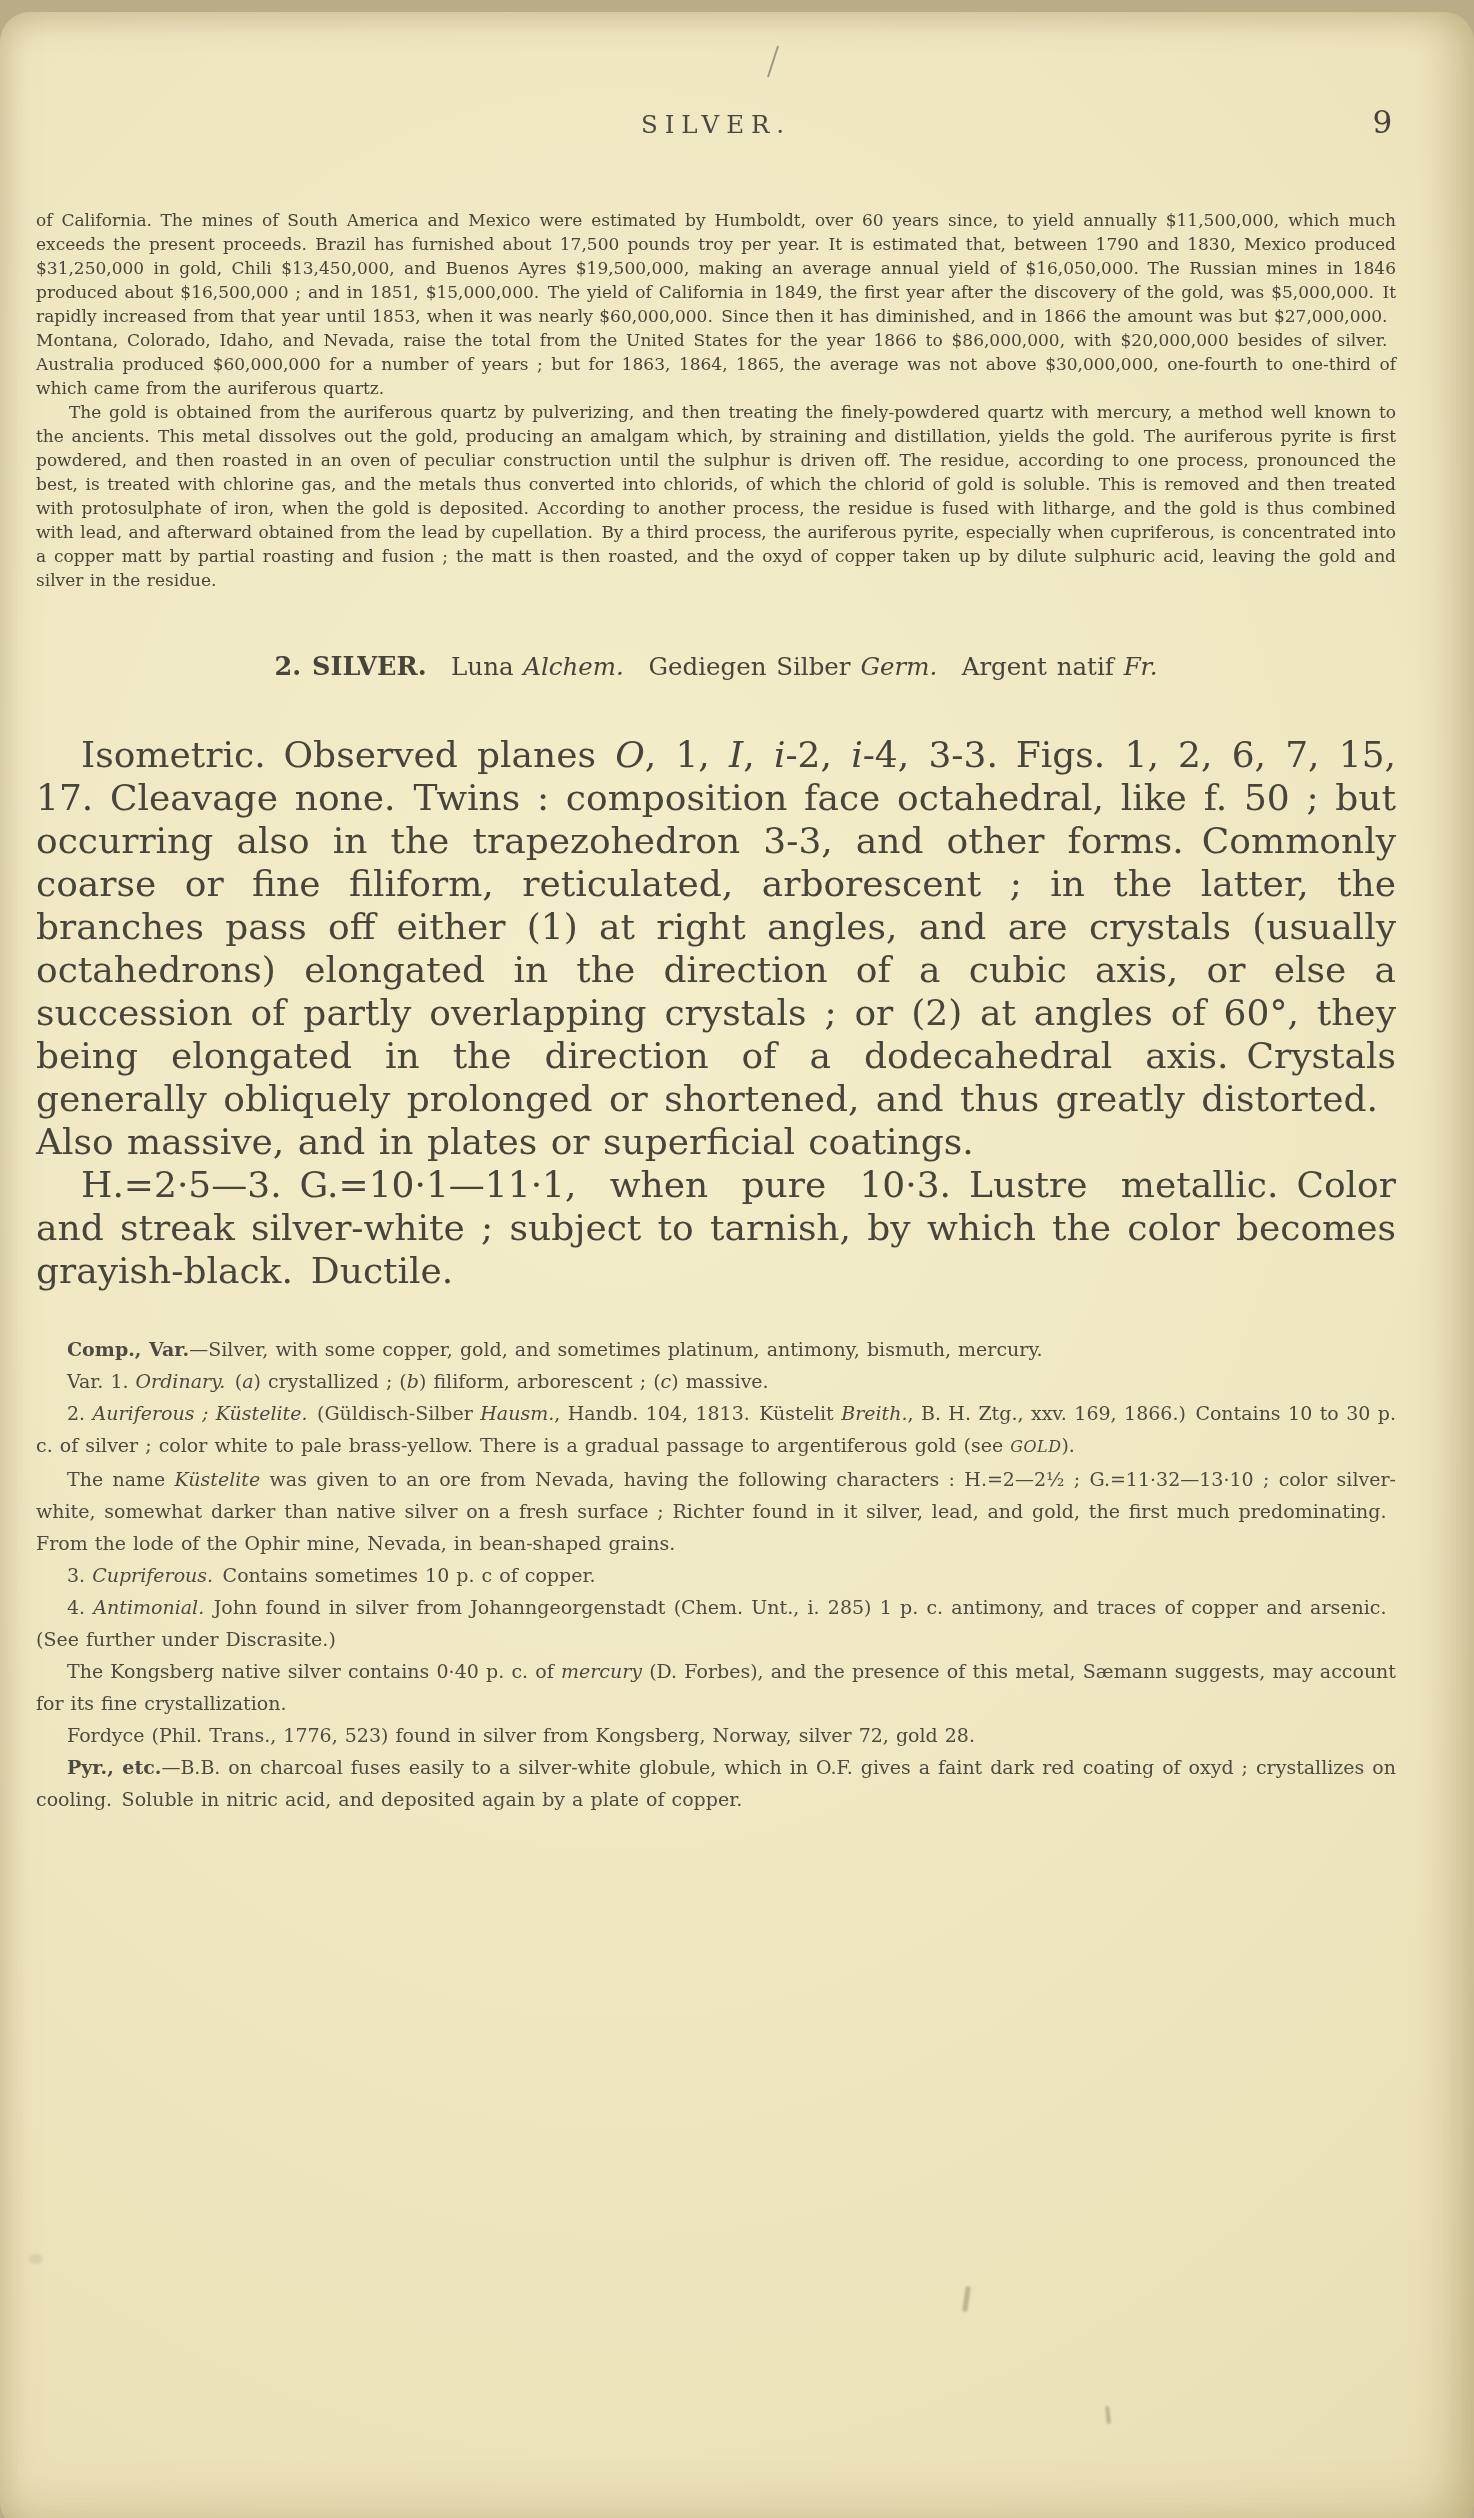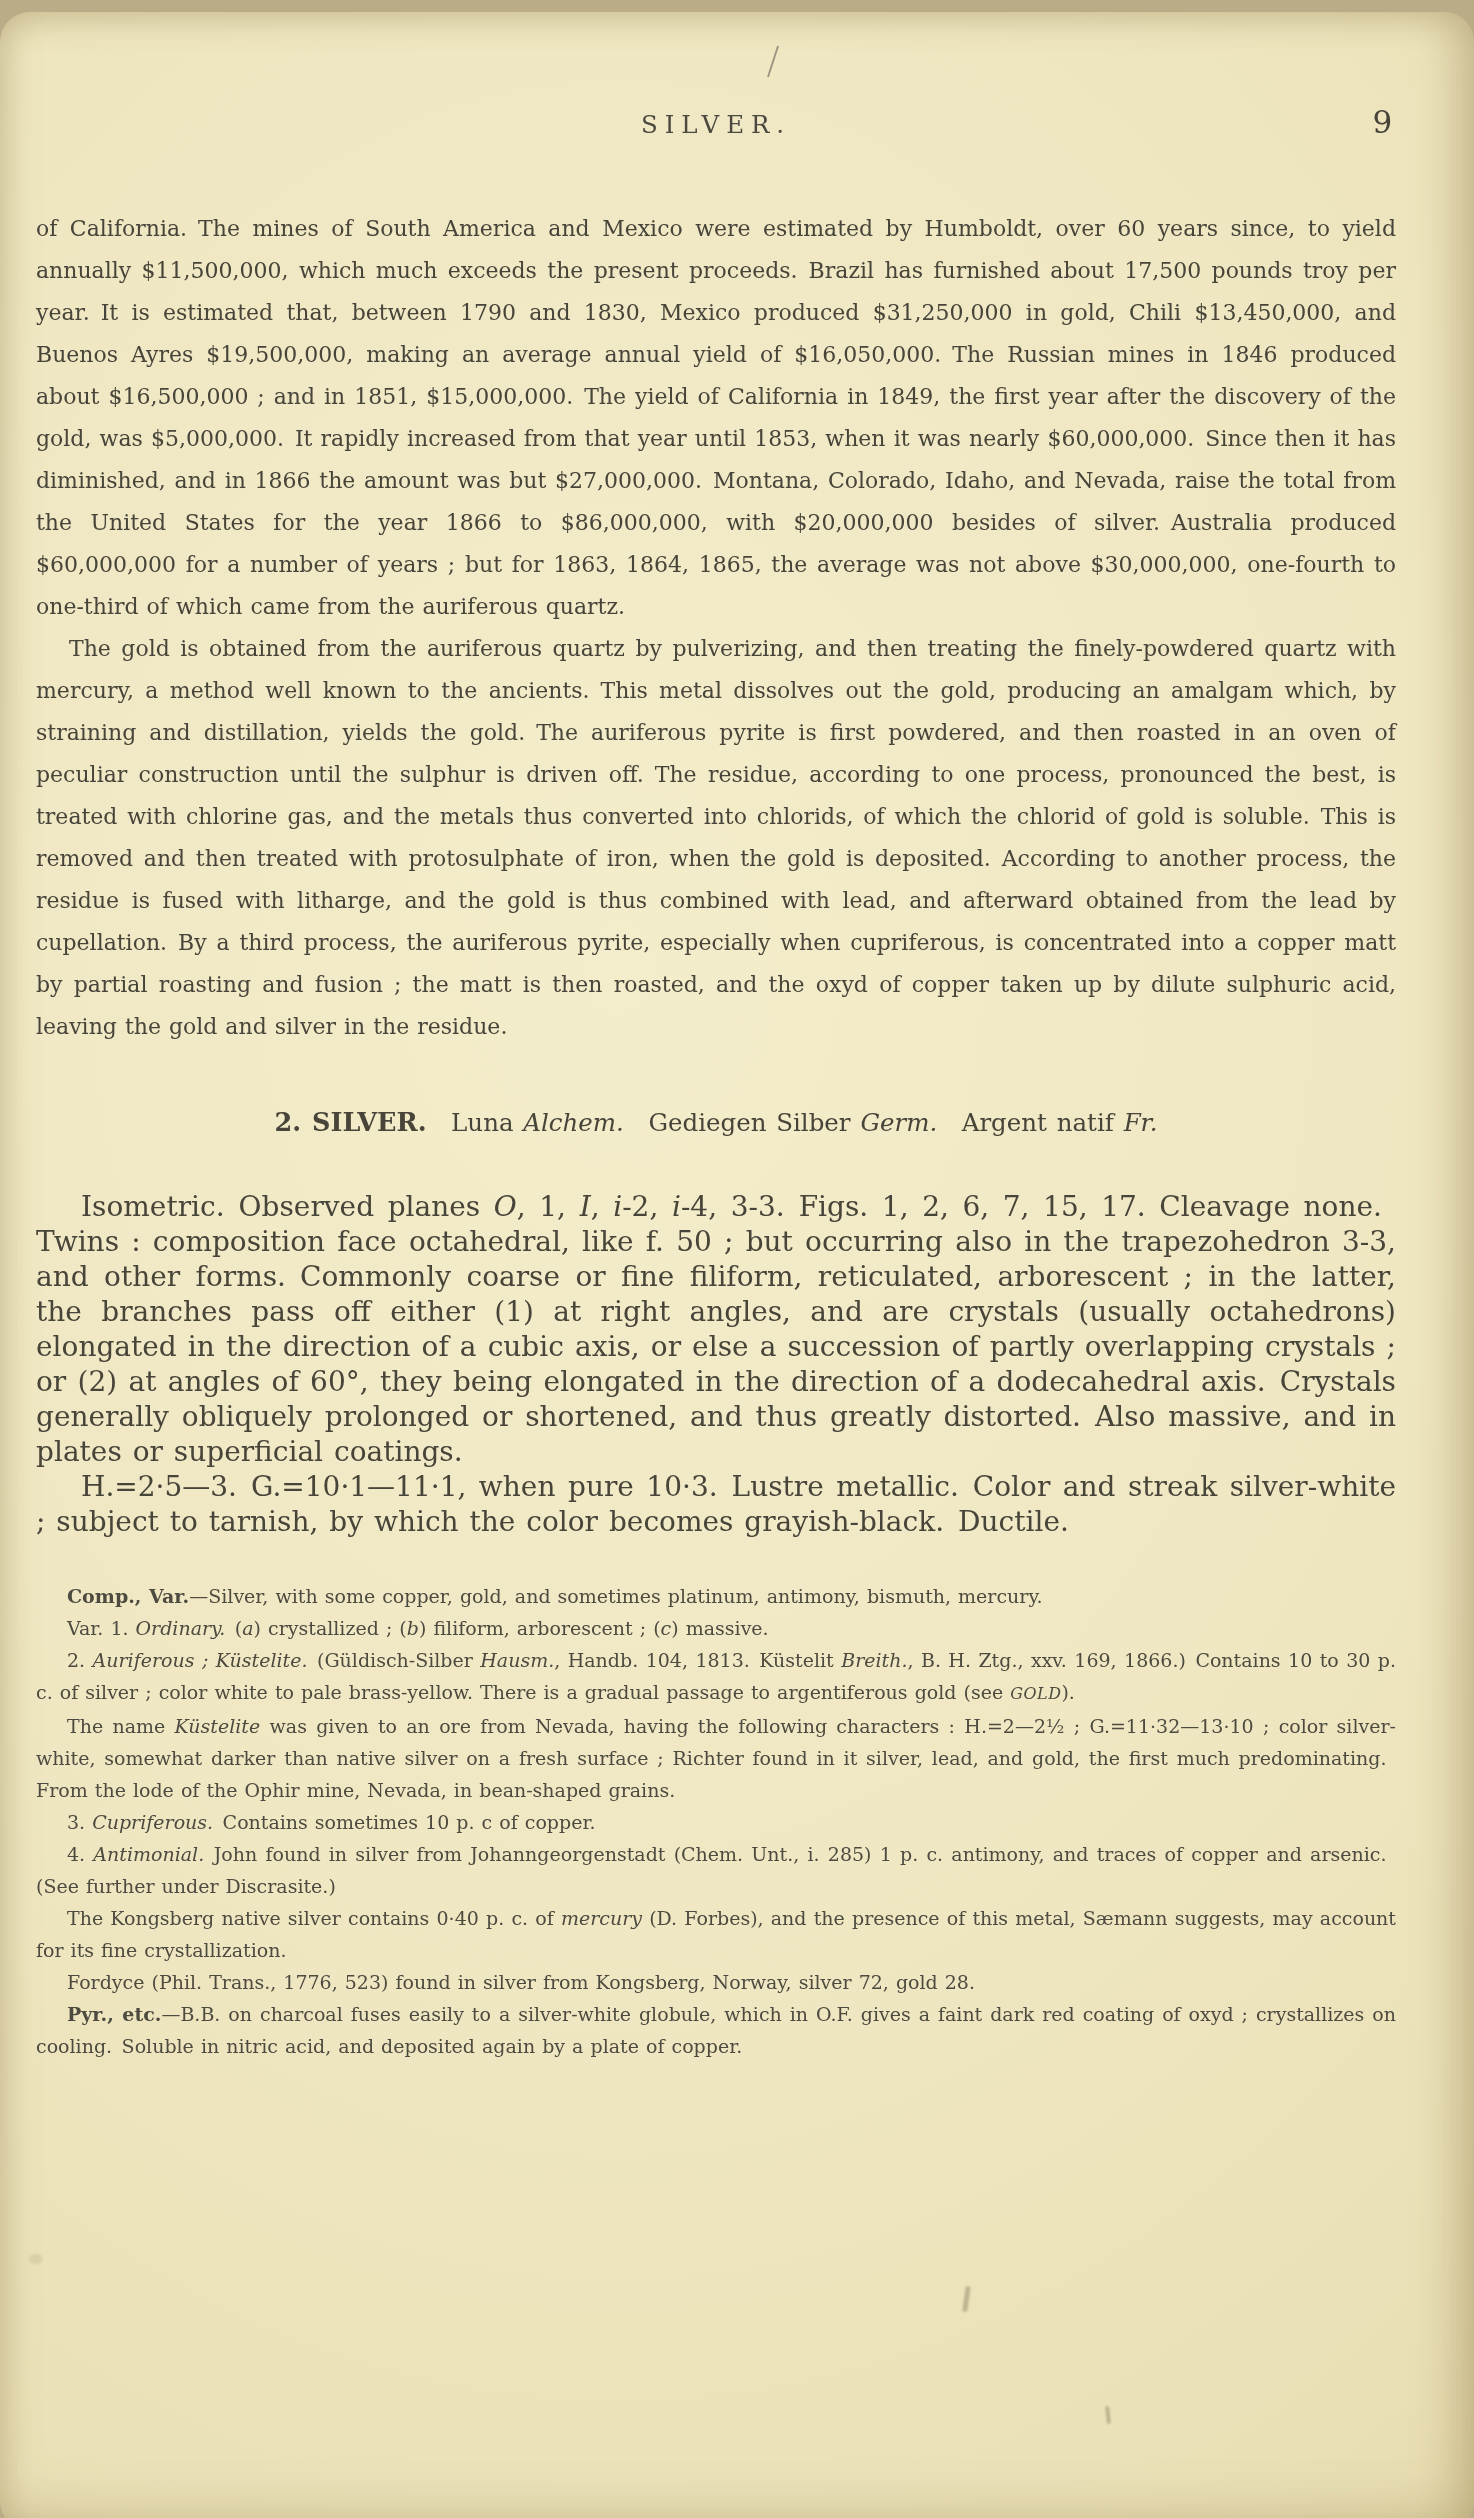--- a/index.html
+++ b/index.html
@@ -31,32 +31,32 @@
   .text-block{position:absolute;left:36px;top:0;width:1360px;}
 
   .head-row{position:relative;margin-top:98px;height:43px;}
   .running-head{
     position:absolute;left:0;right:0;text-align:center;
     font-size:24.5px;letter-spacing:6.9px;color:#4b4840;
   }
   .page-number{position:absolute;right:3.9px;top:-5.9px;font-size:31px;color:#45423a;}
 
   p{margin:0;text-align:justify;}
-  .small{font-size:22px;line-height:42px;text-indent:33px;word-spacing:1px;}
+  .small{font-size:17px;line-height:24px;text-indent:33px;word-spacing:1px;}
   .small.noindent{text-indent:0;}
   .intro{margin-top:55px;}
 
   .species-heading{
     margin:53px 0 45px 0;
     text-align:center;font-weight:normal;
     font-size:24.5px;line-height:42px;word-spacing:2px;
   }
   .species-heading .seg-b{font-size:25.5px;}
 
-  .large{font-size:28px;line-height:35px;text-indent:45px;word-spacing:2px;}
+  .large{font-size:36px;line-height:43px;text-indent:45px;word-spacing:2px;}
 
   .fine-section{margin-top:41px;}
   .fine-section p{font-size:19px;line-height:32px;text-indent:31px;color:#4d4a3f;word-spacing:1px;}
 
   .seg-i{font-style:italic;}
   .seg-b{font-weight:bold;}
   .seg-sc{text-transform:uppercase;font-size:84%;letter-spacing:0.5px;font-style:italic;}
 </style>
 </head>
 <body>

